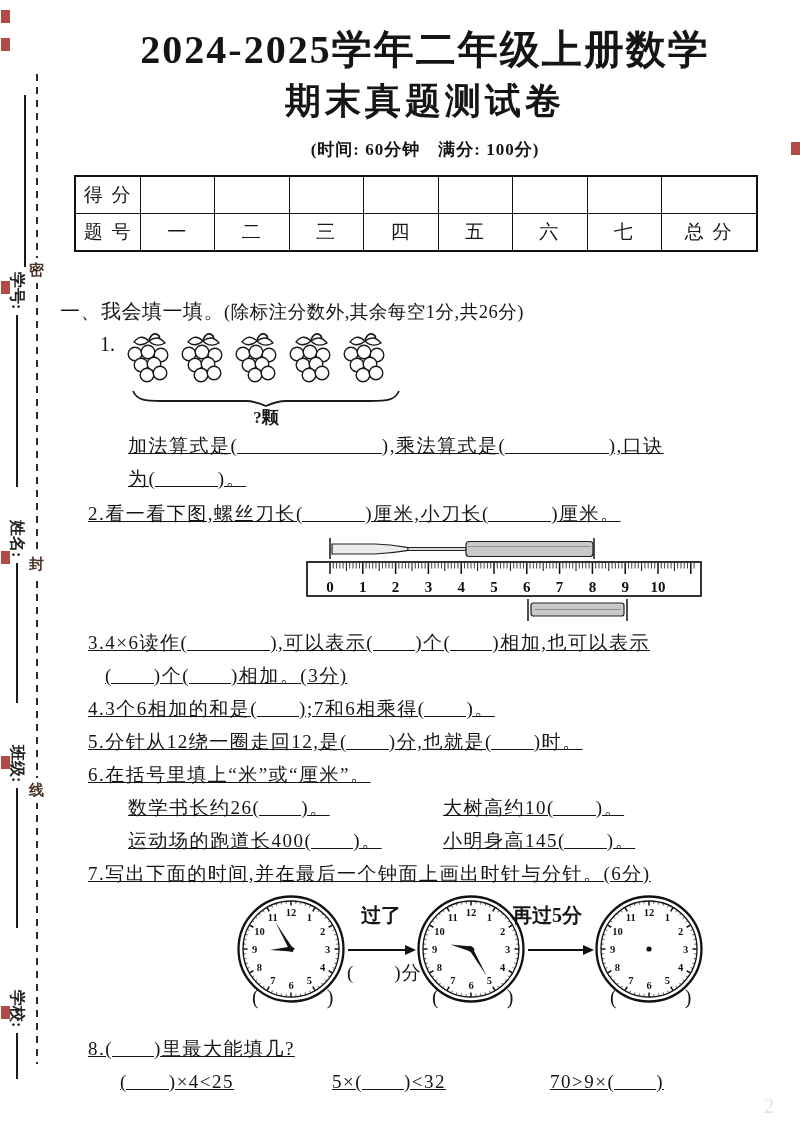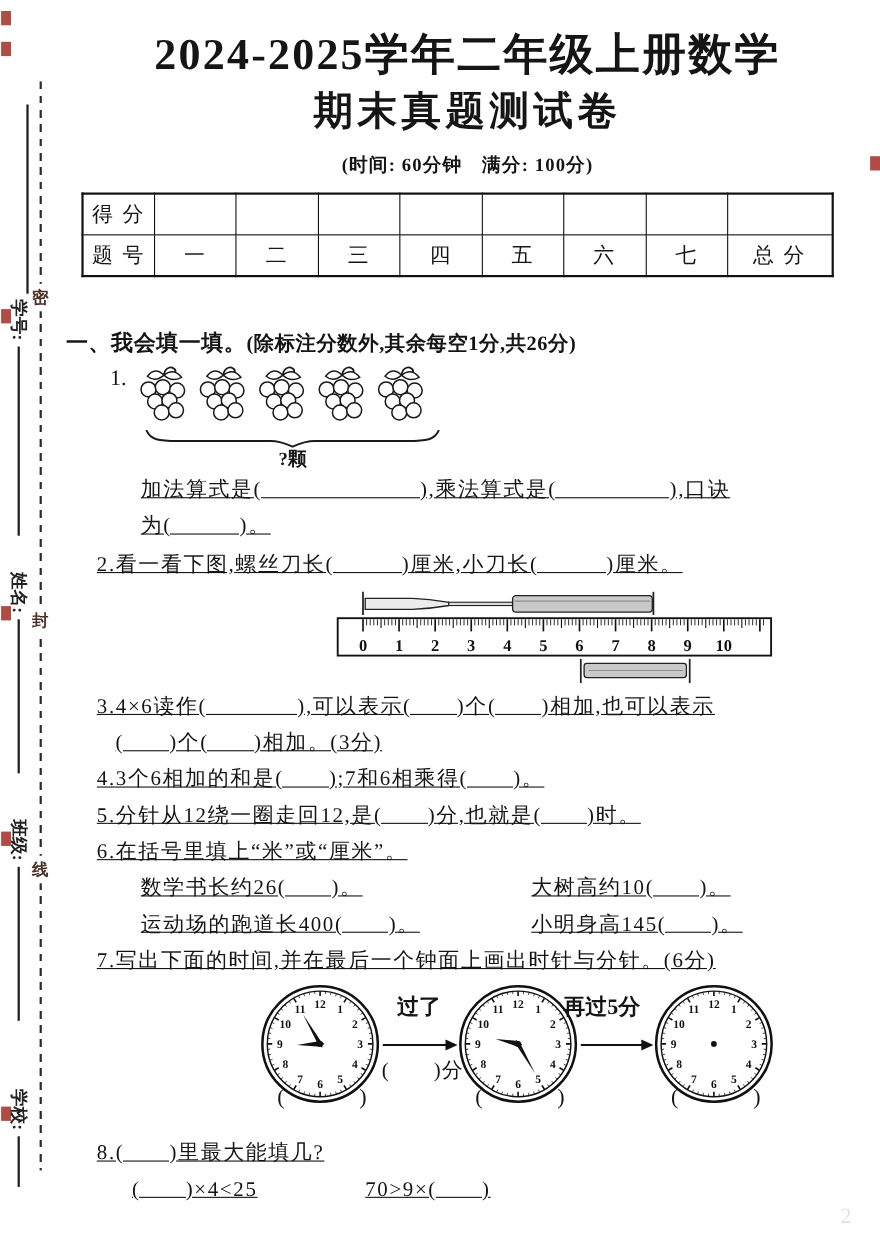--- a/index.html
+++ b/index.html
@@ -33,35 +33,35 @@
   .t2{font-size:36px;font-weight:bold;text-align:center;letter-spacing:4px;margin-top:0;}
   .subtitle{font-size:17px;font-weight:bold;text-align:center;letter-spacing:1px;margin-top:12px;}
 
   table.score{border-collapse:collapse;table-layout:fixed;width:684px;margin:14px 0 0 14px;
     border:2.6px solid #111;}
   table.score td{border:1.6px solid #111;height:36px;text-align:center;font-size:19px;
     letter-spacing:2px;padding:0;}
   table.score td.lab{width:64px;}
   table.score td.tot{width:94px;}
 
-  .sec-head{margin:46px 0 0 0;font-size:20px;font-weight:bold;white-space:nowrap;letter-spacing:.5px;}
+  .sec-head{margin:46px 0 0 0;font-size:20px;font-weight:normal;white-space:nowrap;letter-spacing:.5px;}
   .sec-head .note{font-size:18.5px;}
   .line{font-size:19px;letter-spacing:1.5px;line-height:33px;white-space:nowrap;text-decoration:underline;}
   .ind1{margin-left:28px;}
   .ind2{margin-left:68px;}
   .ind3{margin-left:45px;}
 
   .q1row{margin:6px 0 0 40px;display:flex;align-items:flex-start;}
   .q1row .num{font-size:20px;line-height:26px;margin-right:6px;}
   .brace-wrap{margin-left:70px;line-height:0;}
   .qmark{margin-left:70px;width:272px;text-align:center;font-size:17px;font-weight:bold;line-height:22px;}
 
   .ruler-wrap{margin:6px 0 2px 245px;line-height:0;}
 
-  .two-col{display:flex;gap:40px;}
+  .two-col{display:flex;}
   .two-col .c1{width:315px;}
 
   .clocks{position:relative;height:132px;margin-top:4px;}
   .clocks .clk{position:absolute;top:0;}
   .clk-lab{position:absolute;font-size:20px;font-weight:bold;white-space:nowrap;}
   .clk-sub{position:absolute;font-size:19px;letter-spacing:1px;white-space:nowrap;}
   .clk-blank{position:absolute;font-size:20px;letter-spacing:2px;}
   .arr{position:absolute;}
 
   .q8items{display:flex;margin-left:60px;}
@@ -589,18 +589,19 @@
       </svg>
 
       <div class="clk-blank" style="left:192px;top:90px">(　　　)</div>
       <div class="clk-blank" style="left:372px;top:90px">(　　　)</div>
       <div class="clk-blank" style="left:550px;top:90px">(　　　)</div>
     </div>
 
     <div class="line ind1" style="margin-top:6px">8.(　　)里最大能填几?</div>
     <div class="q8items">
       <div class="line i1">(　　)×4&lt;25</div>
+      <div class="line i2">5×(　　)&lt;32</div>
       <div class="line i3">70&gt;9×(　　)</div>
     </div>
   </div>
 
   <div class="page-num">2</div>
 </div>
 
 </body></html>

